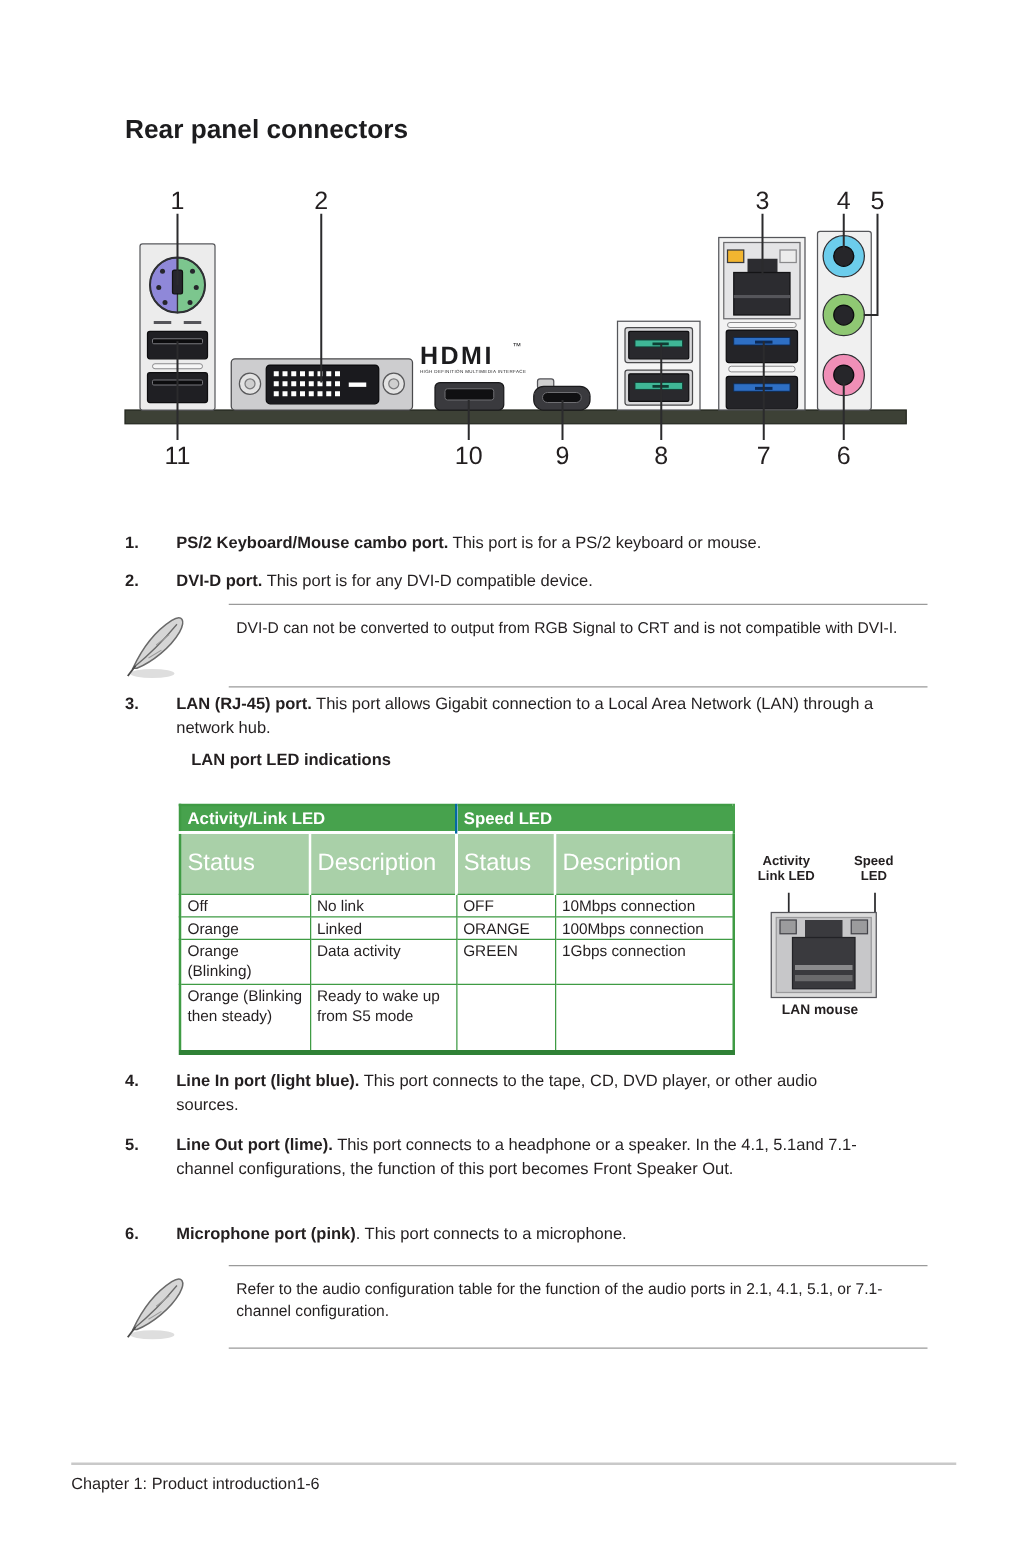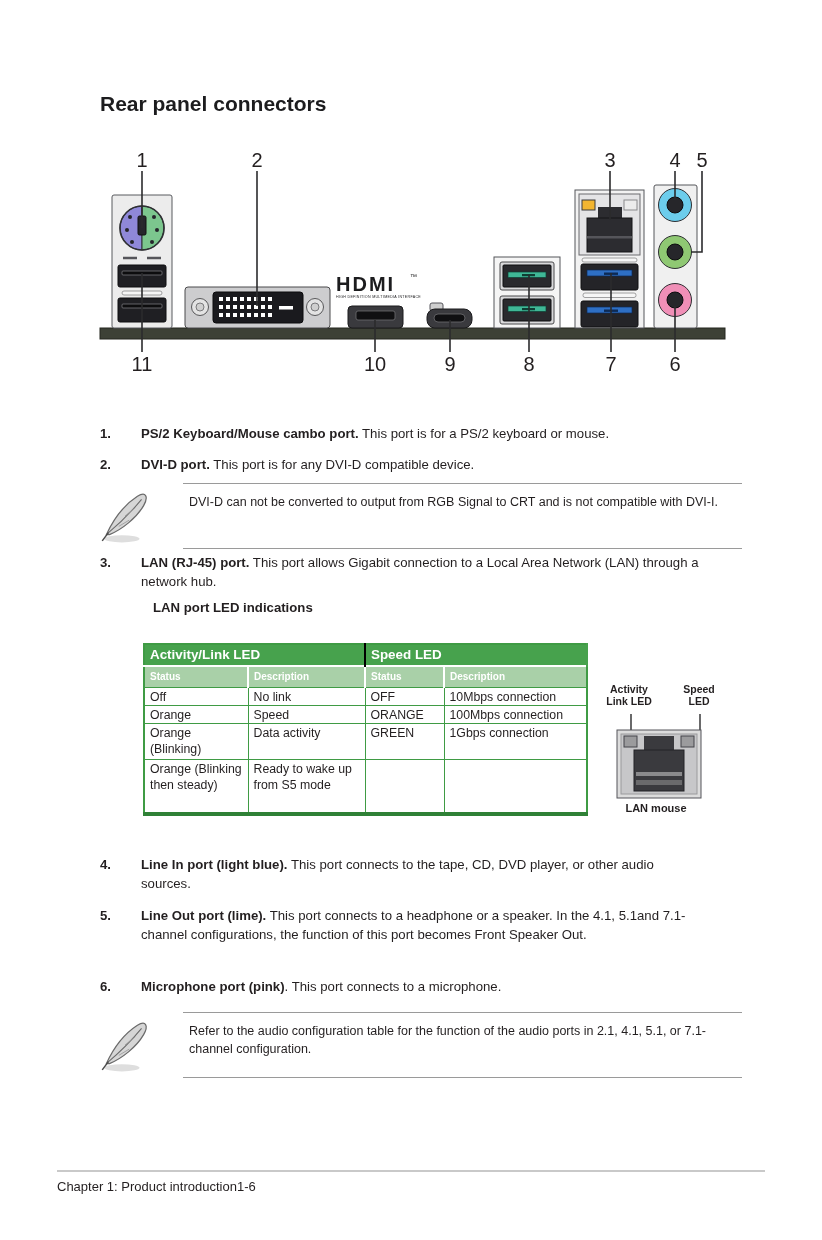--- a/index.html
+++ b/index.html
@@ -27,26 +27,26 @@
   
   .lan-table { left:143px; top:643px; border-collapse:collapse;
     border:2px solid var(--table-border); border-bottom:4px solid #2f8136;
     table-layout:fixed; }
   .lan-table td, .lan-table th {
     border:1px solid var(--table-border); font-size:12.3px; line-height:16px;
     padding:1px 5px 0; vertical-align:top; text-align:left; overflow:hidden;
   }
   .lan-table th.gh {
     background:var(--table-header); color:#ffffff; font-size:13.4px; font-weight:bold;
-    border-color:var(--table-header); border-right:2px solid #000000; padding:2px 5px;
+    border-color:var(--table-header); border-right:2px solid #0369a1; padding:2px 5px;
   }
   .lan-table th.ch {
-    background:var(--table-subheader); color:#ffffff; font-size:10px; font-weight:bold;
+    background:var(--table-subheader); color:#ffffff; font-size:19px; font-weight:normal;
     border-top:2px solid #ffffff; border-right:2px solid #ffffff;
-    border-bottom:1px solid var(--table-border); border-left:1px solid var(--table-subheader); padding:2px 5px;
+    border-bottom:1px solid var(--table-border); border-left:1px solid var(--table-subheader); padding:16px 5px;
   }
   
   .lan-fig { left:590px; top:684px; width:132px; height:138px; }
   .fig-label { position:absolute; font-size:10.5px; font-weight:bold; line-height:11.5px; text-align:center; }
   .fig-caption { position:absolute; left:0; top:118px; width:132px; text-align:center; font-size:11px; font-weight:bold; }
   
   .footer-rule { left:57px; top:1170px; width:708px; height:2px; background:#c9c9c9; }
   .footer { left:57px; top:1179px; width:708px; display:flex; font-size:13px; }
 </style>
 </head>
@@ -257,21 +257,21 @@
     <th class="ch" style="border-right:1px solid var(--table-border)">Description</th>
   </tr>
   <tr>
     <td>Off</td>
     <td>No link</td>
     <td>OFF</td>
     <td>10Mbps connection</td>
   </tr>
   <tr>
     <td>Orange</td>
-    <td>Speed</td>
+    <td>Linked</td>
     <td>ORANGE</td>
     <td>100Mbps connection</td>
   </tr>
   <tr style="height:36px">
     <td>Orange (Blinking)</td>
     <td>Data activity</td>
     <td>GREEN</td>
     <td>1Gbps connection</td>
   </tr>
   <tr style="height:54px">

